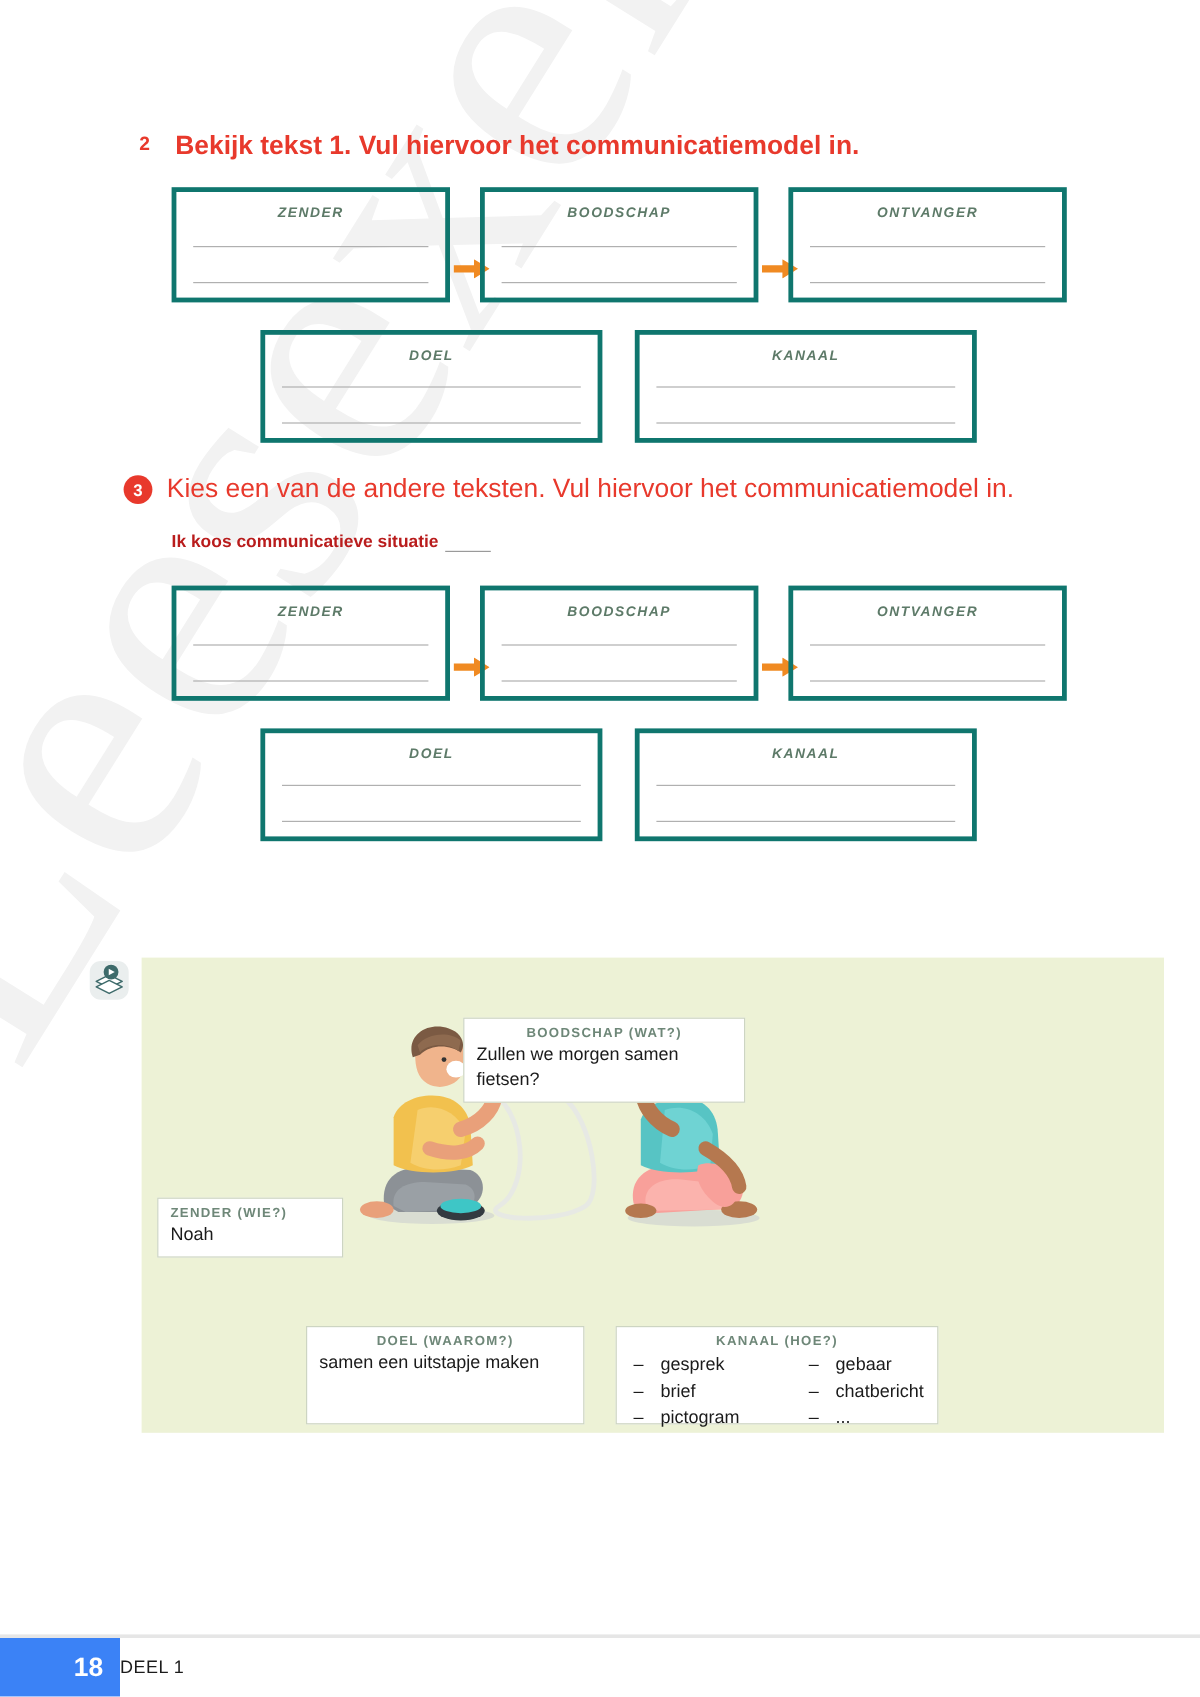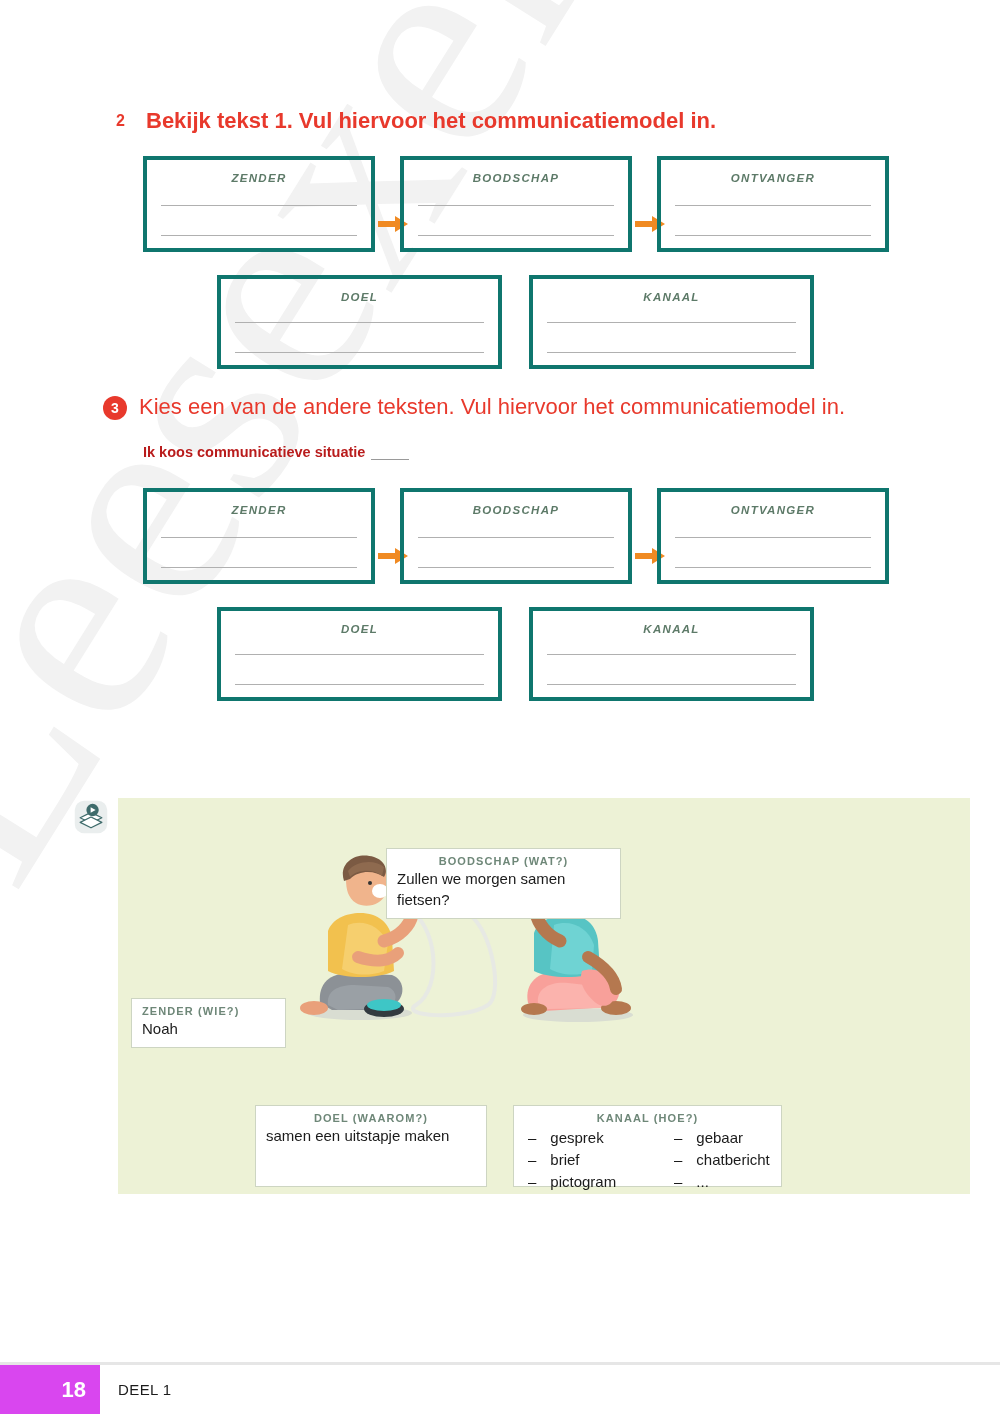--- a/index.html
+++ b/index.html
@@ -132,27 +132,27 @@
   
   .footer-rule {
     position: absolute; left: 0; top: 1362px; width: 1000px;
     height: 3px; background: #e6e6e6;
   }
   .footer {
     position: absolute; left: 0; top: 1365px; width: 1000px; height: 49px;
     display: flex; align-items: stretch;
   }
   .pagenum {
-    width: 100px; background: #d946ef; color: #fff;
+    width: 100px; background: #3b82f6; color: #fff;
     display: flex; align-items: center; justify-content: flex-end;
     padding-right: 14px;
     font-size: 22px; font-weight: 700;
   }
   .deel {
-    display: flex; align-items: center; padding-left: 18px;
+    display: flex; align-items: center; 
     font-size: 15px; color: #1b1b1b; letter-spacing: 0.4px;
   }
 </style>
 </head>
 <body>
 
 <div class="page">
 
   <div class="watermark">Leesexemplaar</div>
 

